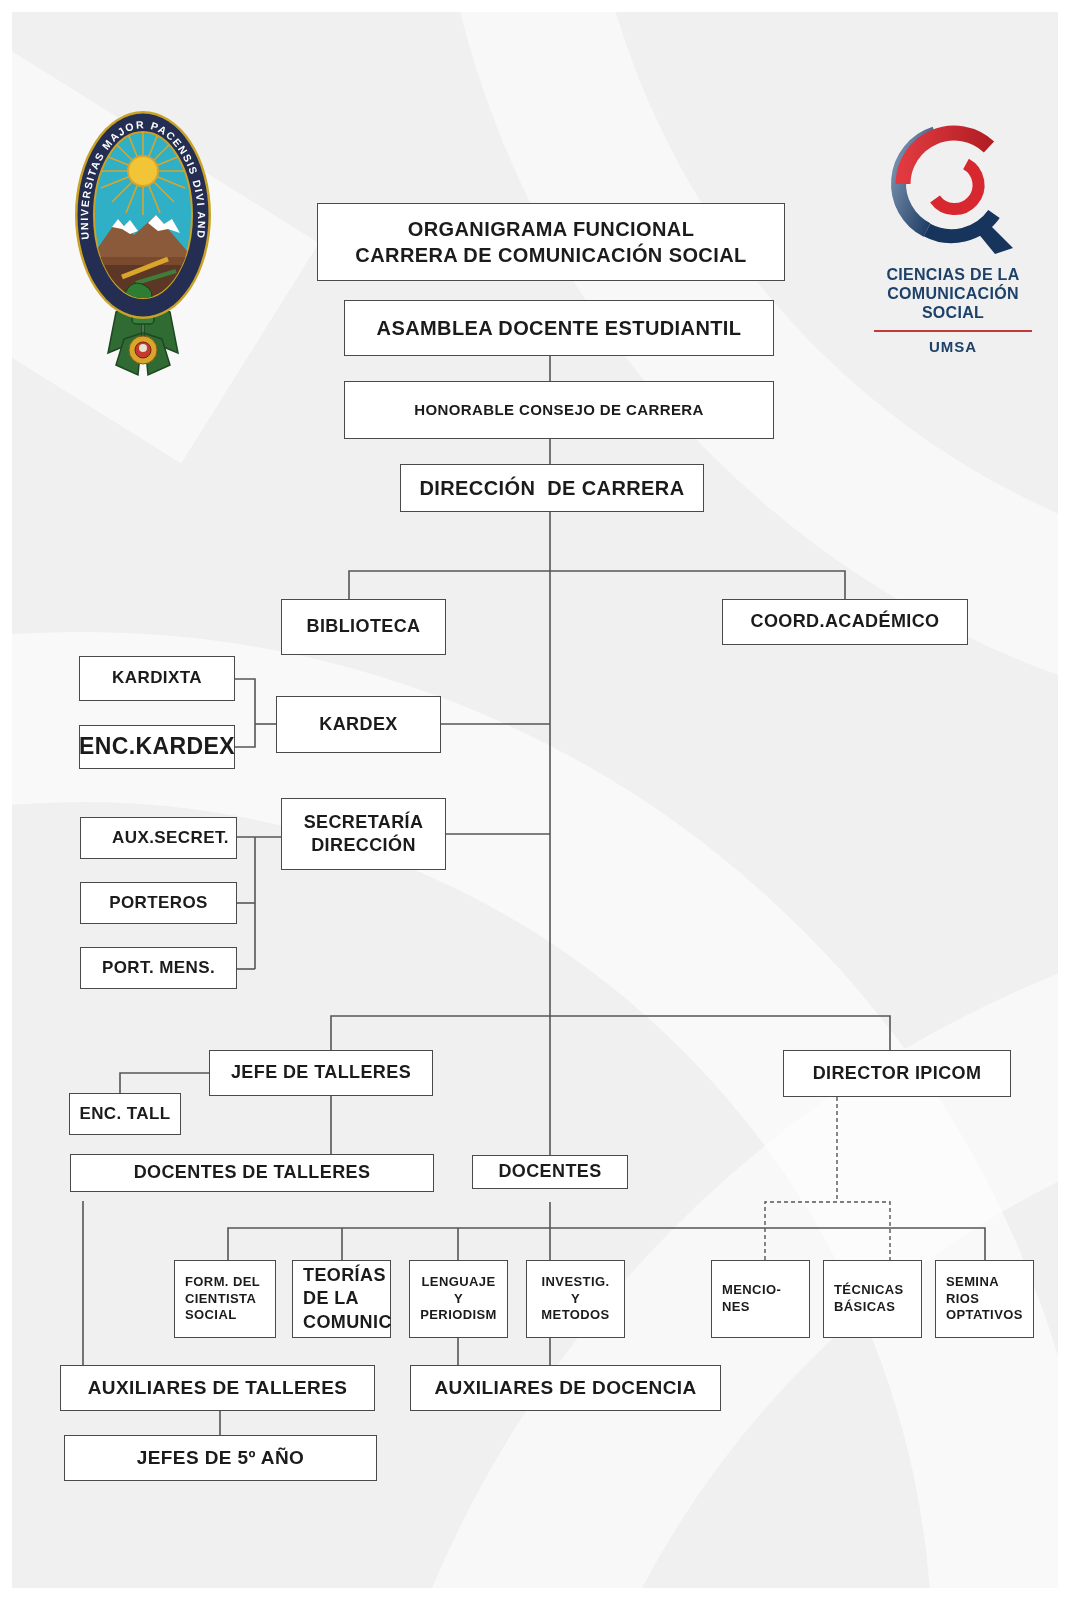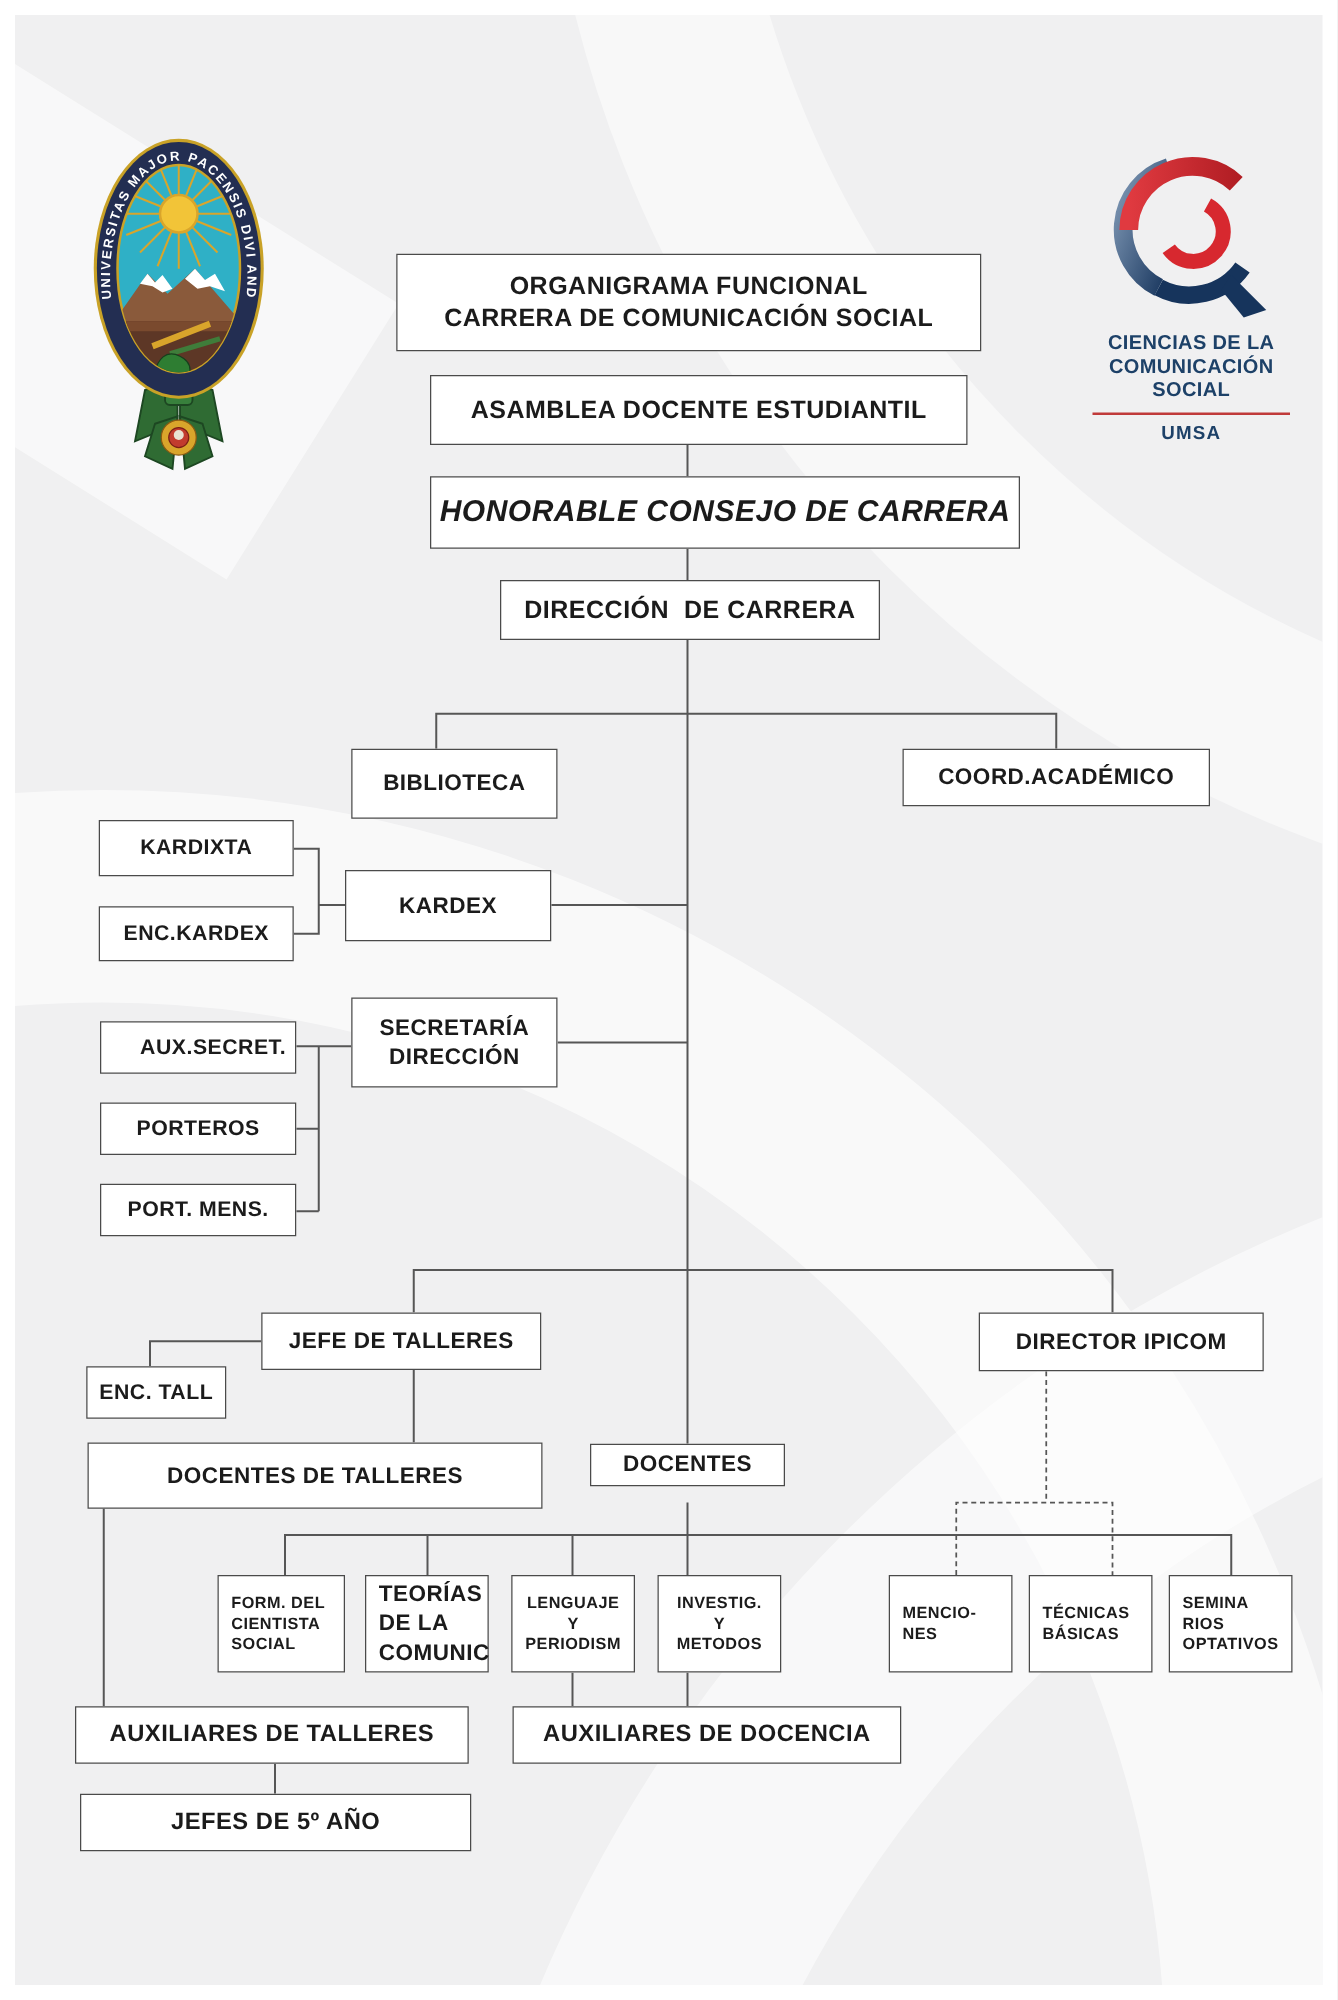--- a/index.html
+++ b/index.html
@@ -160,34 +160,34 @@
           <polyline points="330,1216 330,1248"></polyline>
           <polyline points="446,1216 446,1248"></polyline>
           <polyline points="446,1326 446,1353"></polyline>
           <polyline points="538,1326 538,1353"></polyline>
           <polyline points="208,1399 208,1423"></polyline>
           <polyline points="825,1085 825,1190" class="dashed"></polyline>
           <polyline points="753,1248 753,1190 878,1190 878,1248" class="dashed"></polyline>
         </svg>
         <div class="node" style="left: 305px; top: 191px; width: 468px; height: 78px; font-size: 20px;"><div>ORGANIGRAMA FUNCIONAL</div><div>CARRERA DE COMUNICACIÓN SOCIAL</div></div>
         <div class="node" style="left: 332px; top: 288px; width: 430px; height: 56px; font-size: 20px;"><div>ASAMBLEA DOCENTE ESTUDIANTIL</div></div>
-        <div class="node" style="left: 332px; top: 369px; width: 472px; height: 58px; font-size: 24px; font-style: italic;"><div>HONORABLE CONSEJO DE CARRERA</div></div>
+        <div class="node" style="left: 332px; top: 369px; width: 430px; height: 58px; font-size: 15px;"><div>HONORABLE CONSEJO DE CARRERA</div></div>
         <div class="node" style="left: 388px; top: 452px; width: 304px; height: 48px; font-size: 20px;"><div>DIRECCIÓN  DE CARRERA</div></div>
         <div class="node" style="left: 269px; top: 587px; width: 165px; height: 56px; font-size: 18px;"><div>BIBLIOTECA</div></div>
         <div class="node" style="left: 710px; top: 587px; width: 246px; height: 46px; font-size: 18px;"><div>COORD.ACADÉMICO</div></div>
         <div class="node" style="left: 67px; top: 644px; width: 156px; height: 45px; font-size: 17px;"><div>KARDIXTA</div></div>
-        <div class="node" style="left: 67px; top: 713px; width: 156px; height: 44px; font-size: 17px;"><div>ENC.KARDEX</div></div>
+        <div class="node" style="left: 67px; top: 713px; width: 156px; height: 44px; font-size: 23px;"><div>ENC.KARDEX</div></div>
         <div class="node" style="left: 264px; top: 684px; width: 165px; height: 57px; font-size: 18px;"><div>KARDEX</div></div>
         <div class="node" style="left: 269px; top: 786px; width: 165px; height: 72px; font-size: 18px;"><div>SECRETARÍA</div><div>DIRECCIÓN</div></div>
         <div class="node" style="left: 68px; top: 805px; width: 157px; height: 42px; font-size: 17px; padding-left: 24px;"><div>AUX.SECRET.</div></div>
         <div class="node" style="left: 68px; top: 870px; width: 157px; height: 42px; font-size: 17px;"><div>PORTEROS</div></div>
         <div class="node" style="left: 68px; top: 935px; width: 157px; height: 42px; font-size: 17px;"><div>PORT. MENS.</div></div>
         <div class="node" style="left: 197px; top: 1038px; width: 224px; height: 46px; font-size: 18px;"><div>JEFE DE TALLERES</div></div>
         <div class="node" style="left: 57px; top: 1081px; width: 112px; height: 42px; font-size: 17px;"><div>ENC. TALL</div></div>
-        <div class="node" style="left: 58px; top: 1142px; width: 364px; height: 53px; font-size: 18px; text-align: center;"><div>DOCENTES DE TALLERES</div></div>
+        <div class="node" style="left: 58px; top: 1142px; width: 364px; height: 38px; font-size: 18px; text-align: center;"><div>DOCENTES DE TALLERES</div></div>
         <div class="node" style="left: 460px; top: 1143px; width: 156px; height: 34px; font-size: 18px;"><div>DOCENTES</div></div>
         <div class="node" style="left: 771px; top: 1038px; width: 228px; height: 47px; font-size: 18px;"><div>DIRECTOR IPICOM</div></div>
         <div class="node al" style="left: 162px; top: 1248px; width: 102px; height: 78px; font-size: 13px;"><div>FORM. DEL</div><div>CIENTISTA</div><div>SOCIAL</div></div>
         <div class="node al" style="left: 280px; top: 1248px; width: 99px; height: 78px; font-size: 18px;"><div>TEORÍAS</div><div>DE LA</div><div>COMUNIC</div></div>
         <div class="node" style="left: 397px; top: 1248px; width: 99px; height: 78px; font-size: 13px;"><div>LENGUAJE</div><div>Y</div><div>PERIODISM</div></div>
         <div class="node" style="left: 514px; top: 1248px; width: 99px; height: 78px; font-size: 13px;"><div>INVESTIG.</div><div>Y</div><div>METODOS</div></div>
         <div class="node al" style="left: 699px; top: 1248px; width: 99px; height: 78px; font-size: 13px;"><div>MENCIO-</div><div>NES</div></div>
         <div class="node al" style="left: 811px; top: 1248px; width: 99px; height: 78px; font-size: 13px;"><div>TÉCNICAS</div><div>BÁSICAS</div></div>
         <div class="node al" style="left: 923px; top: 1248px; width: 99px; height: 78px; font-size: 13px;"><div>SEMINA</div><div>RIOS</div><div>OPTATIVOS</div></div>
         <div class="node" style="left: 48px; top: 1353px; width: 315px; height: 46px; font-size: 19px;"><div>AUXILIARES DE TALLERES</div></div>

